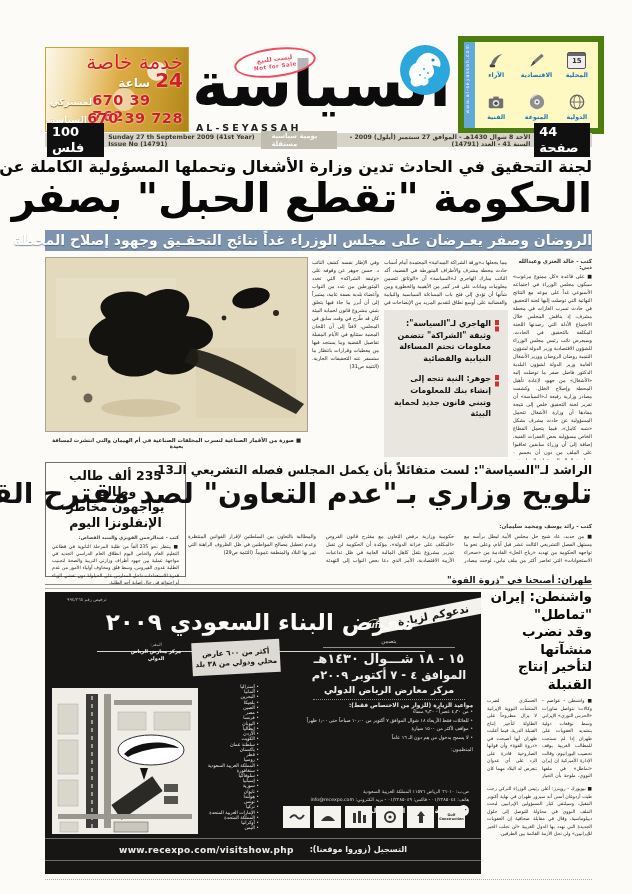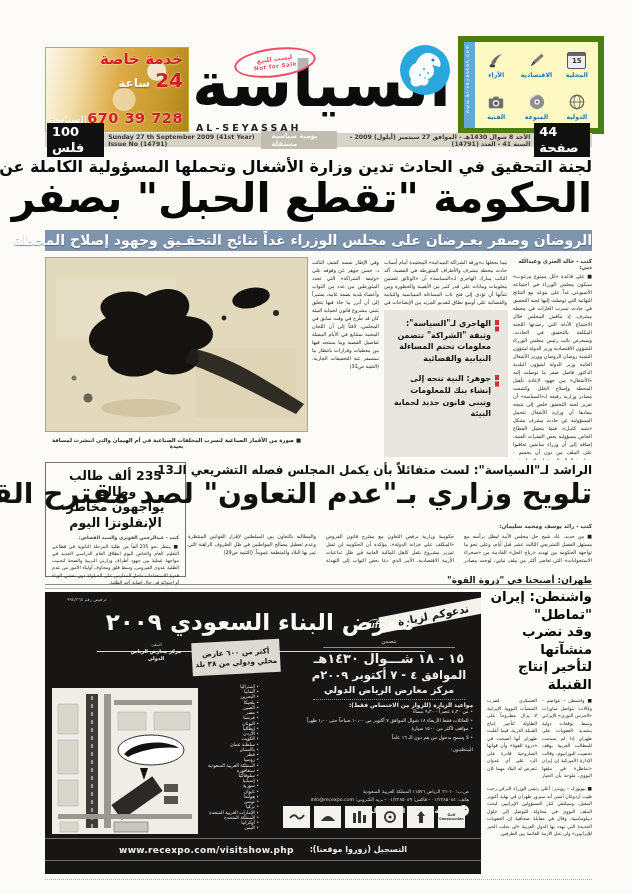--- a/index.html
+++ b/index.html
@@ -10,21 +10,21 @@
   .just{text-align:justify;text-align-last:right;}
   .body-text{font-size:5px;line-height:1.6;color:#1d1d1d;overflow:hidden;}
 
   
   .promo{left:45px;top:47px;width:142px;height:83px;
     background:
       radial-gradient(circle at 78% 28%, rgba(255,255,255,.75) 0 9px, rgba(255,255,255,0) 10px),
       radial-gradient(circle at 55% 62%, rgba(255,255,255,.5) 0 11px, rgba(255,255,255,0) 12px),
       linear-gradient(100deg,#fdf7e8 0%,#f3dfad 22%,#ddab45 50%,#c79b2e 78%,#b08417 100%);
     border:1px solid #caa63c;overflow:hidden;}
-  .promo-line1{position:absolute;top:2px;right:5px;font-size:15px;font-weight:700;color:#d21f26;
+  .promo-line1{position:absolute;top:2px;right:5px;font-size:20px;font-weight:400;color:#d21f26;
     text-shadow:0 0 2px #fff;}
   .promo-line2{position:absolute;top:20px;right:5px;direction:rtl;}
   .promo-num{font-size:20px;font-weight:900;color:#d21f26;text-shadow:0 0 2px #fff;}
   .promo-hours{font-size:12px;font-weight:900;color:#fff;text-shadow:0 1px 1px #8c6a10;}
   .promo-row{position:absolute;left:4px;right:5px;display:flex;justify-content:space-between;align-items:baseline;}
   .promo-word{font-size:9px;font-weight:900;color:#fff;text-shadow:0 1px 1px #8c6a10;}
   .promo-phone{font-size:14.5px;font-weight:900;color:#d21f26;text-shadow:0 0 2px #fff;letter-spacing:.5px;}
 
   
   .logoblk{left:192px;top:45px;width:258px;height:88px;}
@@ -163,20 +163,24 @@
 <body>
 
 <div class="page">
 
   <div class="abs promo">
     <div class="promo-line1 rtl">خدمة خاصة</div>
     <div class="promo-line2">
       <span class="promo-num">24</span>
       <span class="promo-hours">ساعة</span>
     </div>
+    <div class="promo-row" style="top:44px;">
+      <span class="promo-word">لمشتركي</span>
+      <span class="promo-phone">670 39 762</span>
+    </div>
     <div class="promo-row" style="top:62px;">
       <span class="promo-word">السياسة</span>
       <span class="promo-phone">670 39 728</span>
     </div>
   </div>
 
   <div class="abs logoblk">
     <div class="logo-ar">السياسة</div>
     <div class="logo-en">AL-SEYASSAH</div>
     <div class="stamp">

